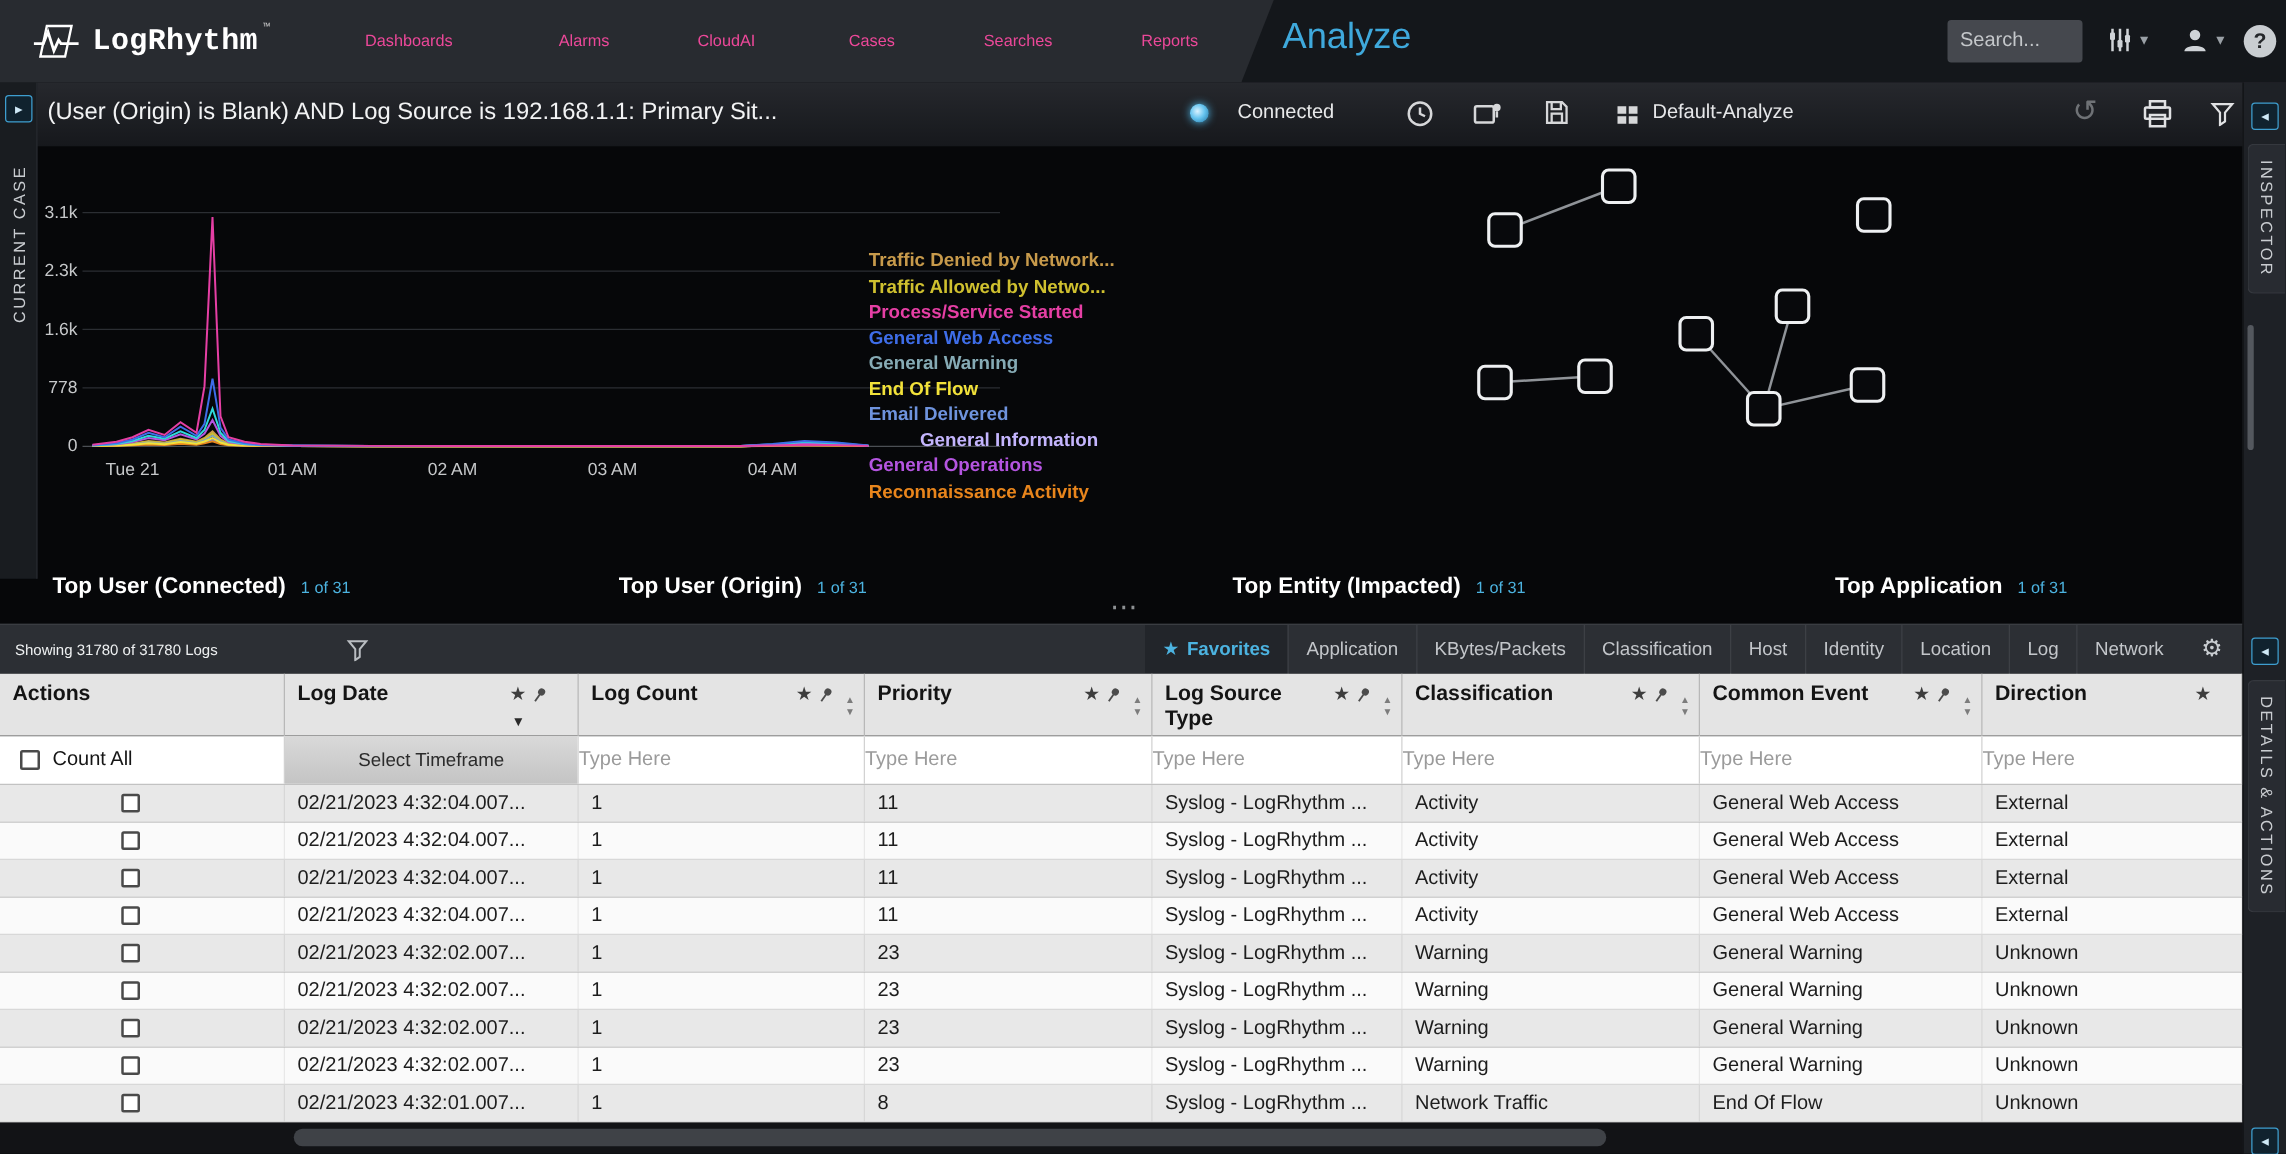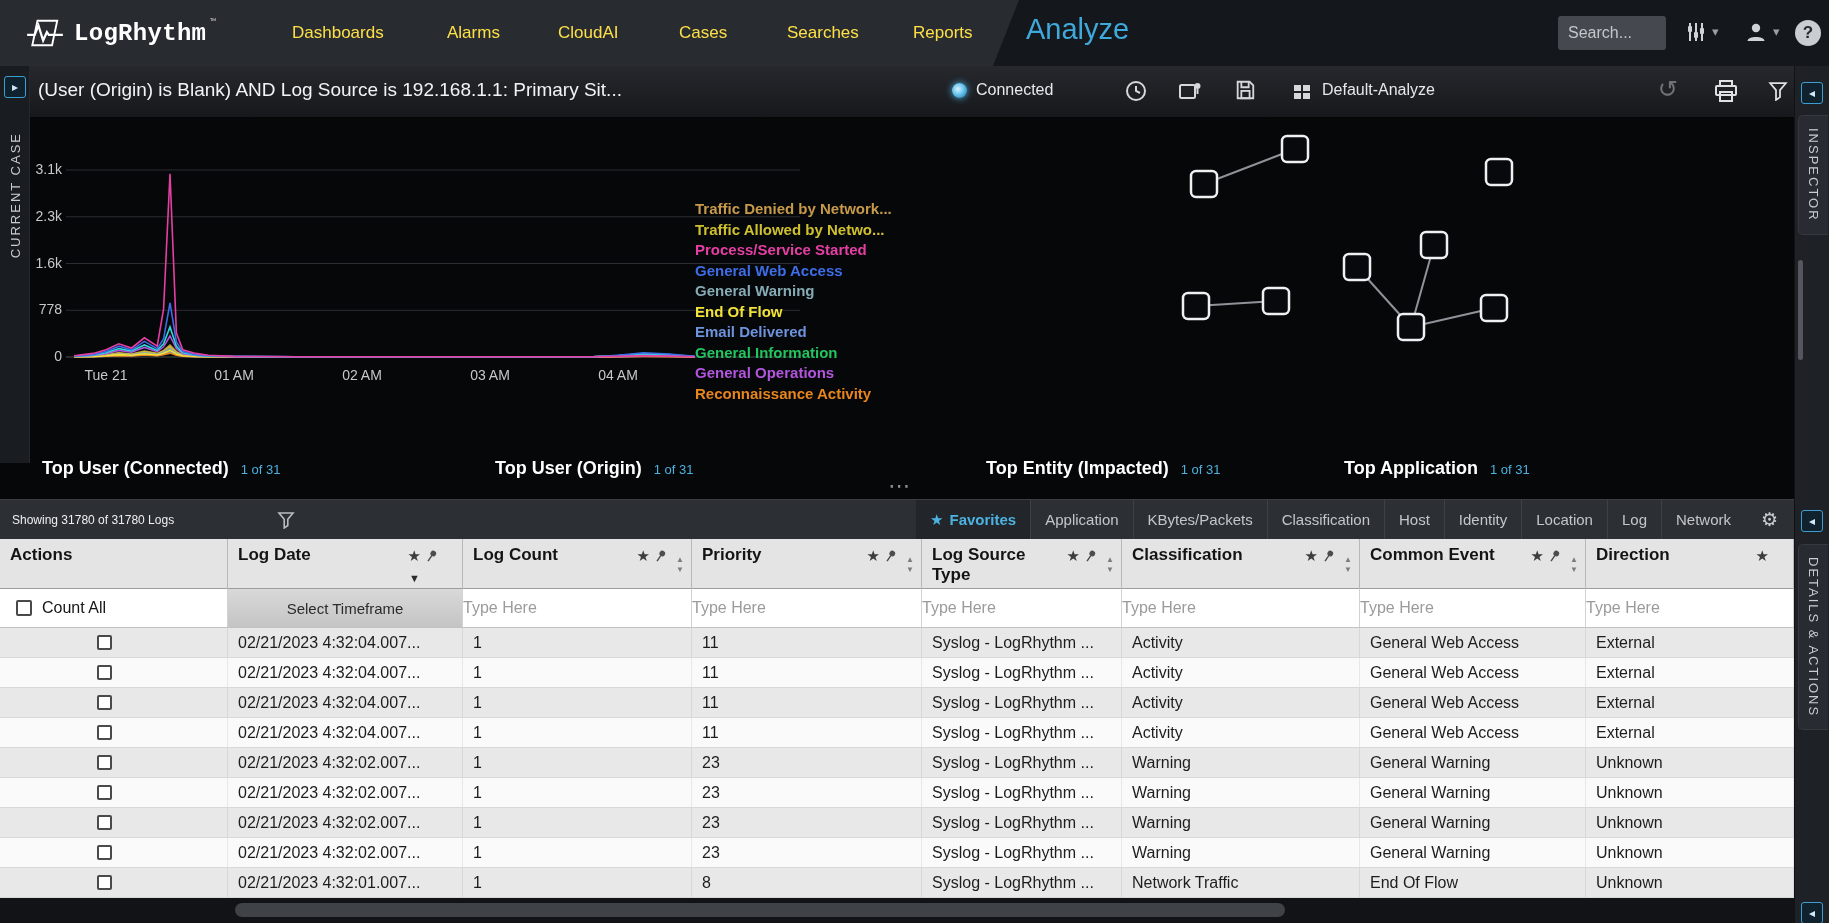--- a/index.html
+++ b/index.html
@@ -5,34 +5,34 @@
   *{margin:0;padding:0;box-sizing:border-box;}
   html,body{width:1829px;height:923px;overflow:hidden;background:#000;}
   body{font-family:"Liberation Sans","DejaVu Sans",sans-serif;}
   #app{position:absolute;width:1829px;height:923px;background:#0a0c0f;}
 
   
   .topnav{position:absolute;left:0;top:0;width:1829px;height:66px;background:#282b30;z-index:5;}
   .brand{position:absolute;left:26px;top:0;height:66px;display:flex;align-items:center;gap:10px;cursor:pointer;font-family:Liberation Mono, monospace;}
   .brand-text{font-size:24px;font-weight:700;color:#fff;letter-spacing:.3px;}
   .tm{font-size:9px;color:#cfcfcf;align-self:flex-start;margin:18px 0 0 -6px;}
-  .nav-item{position:absolute;top:0;height:66px;line-height:66px;color:#fde047;font-size:17px;cursor:pointer;}
+  .nav-item{position:absolute;top:0;height:66px;line-height:66px;color:#ec4899;font-size:13px;cursor:pointer;}
   .analyze-bg{position:absolute;top:0;left:993px;right:0;height:66px;background:#14171b;clip-path:polygon(26px 0,100% 0,100% 100%,0 100%);}
   .analyze-label{position:absolute;left:1026px;top:13px;font-size:29px;color:#3fa9dc;cursor:pointer;}
   .searchbox{position:absolute;left:1558px;top:16px;width:108px;height:34px;background:#45484e;border-radius:3px;}
   .searchbox input{width:100%;height:100%;background:transparent;border:none;outline:none;color:#c9c9c9;font-size:16px;padding:0 10px;font-family:inherit;}
   .searchbox input::placeholder{color:#c4c7ca;opacity:1;}
   .nav-ico{position:absolute;top:20px;cursor:pointer;}
   .caret{position:absolute;top:24px;color:#9aa0a6;font-size:13px;cursor:pointer;}
   .help{position:absolute;left:1795px;top:20px;width:26px;height:26px;border-radius:50%;background:#c9cdd1;color:#24272b;font-weight:700;font-size:17px;text-align:center;line-height:26px;cursor:pointer;}
 
   
   .querybar{position:absolute;left:0;top:66px;width:1829px;height:51px;background:linear-gradient(180deg,#26282d,#16181c);z-index:2;}
   .q-title{position:absolute;left:38px;top:13px;font-size:19px;color:#f2f3f4;white-space:nowrap;cursor:pointer;}
-  .conn{position:absolute;left:952px;top:15px;display:flex;align-items:center;gap:9px;color:#e8e9ea;font-size:16px;}
+  .conn{position:absolute;left:952px;top:15px;display:flex;align-items:center;gap:23px;color:#e8e9ea;font-size:16px;}
   .conn-dot{width:15px;height:15px;border-radius:50%;background:radial-gradient(circle at 40% 40%,#d9f2ff 0%,#66c4ef 45%,#1d6f9e 100%);box-shadow:0 0 7px #4db7e8;}
   .qb-ico{position:absolute;top:13px;cursor:pointer;}
   .layout-label{position:absolute;left:1322px;top:15px;font-size:16px;color:#e6e7e9;cursor:pointer;}
   .undo-ico{position:absolute;left:1658px;top:9px;font-size:24px;color:#6f7276;cursor:pointer;}
 
   
   #chart-region{position:absolute;left:0;top:117px;width:1794px;height:382px;background:#060709;z-index:1;}
   #analysis-svg{position:absolute;left:0;top:0;}
   .ylabel{position:absolute;left:14px;width:48px;text-align:right;color:#c6c8ca;font-size:14px;}
   .xlabel{position:absolute;top:250px;width:80px;text-align:center;color:#c6c8ca;font-size:14px;}
@@ -227,21 +227,21 @@
         <rect x="1481" y="178" width="26" height="26" rx="5" fill="#08090c" stroke="#eef0f2" stroke-width="2.5"></rect>
       </svg>
     <div id="legend" class="legend">
         <div class="legend-item" style="color: rgb(199, 154, 75);">Traffic Denied by Network...</div>
         <div class="legend-item" style="color: rgb(207, 192, 47);">Traffic Allowed by Netwo...</div>
         <div class="legend-item" style="color: rgb(229, 63, 164);">Process/Service Started</div>
         <div class="legend-item" style="color: rgb(62, 109, 232);">General Web Access</div>
         <div class="legend-item" style="color: rgb(134, 171, 181);">General Warning</div>
         <div class="legend-item" style="color: rgb(242, 226, 58);">End Of Flow</div>
         <div class="legend-item" style="color: rgb(110, 147, 221);">Email Delivered</div>
-        <div class="legend-item" style="color: #22c55e;">General Information</div>
+        <div class="legend-item" style="color: #c4b5fd; margin-left: 41px;">General Information</div>
         <div class="legend-item" style="color: rgb(180, 85, 224);">General Operations</div>
         <div class="legend-item" style="color: rgb(232, 133, 28);">Reconnaissance Activity</div>
       </div>
     <div class="dots-handle">⋯</div>
   <div class="ylabel" style="top: 44px;">3.1k</div>
       <div class="ylabel" style="top: 90.75px;">2.3k</div>
       <div class="ylabel" style="top: 137.5px;">1.6k</div>
       <div class="ylabel" style="top: 184.25px;">778</div>
       <div class="ylabel" style="top: 231px;">0</div>
       <div class="xlabel" style="left: 66px;">Tue 21</div>
@@ -254,21 +254,21 @@
         <span class="panel-pager">1 of 31</span>
       </div>
       <div class="panel" style="left: 495px;">
         <span class="panel-title">Top User (Origin)</span>
         <span class="panel-pager">1 of 31</span>
       </div>
       <div class="panel" style="left: 986px;">
         <span class="panel-title">Top Entity (Impacted)</span>
         <span class="panel-pager">1 of 31</span>
       </div>
-      <div class="panel" style="left: 1344px;">
+      <div class="panel" style="left: 1468px;">
         <span class="panel-title">Top Application</span>
         <span class="panel-pager">1 of 31</span>
       </div>
     </div>
 
   <div class="left-strip">
     <span class="cbtn" style="left:4px;top:10px">▸</span>
     <div class="vtab-left">
       <span class="vtext">CURRENT CASE</span>
     </div>

